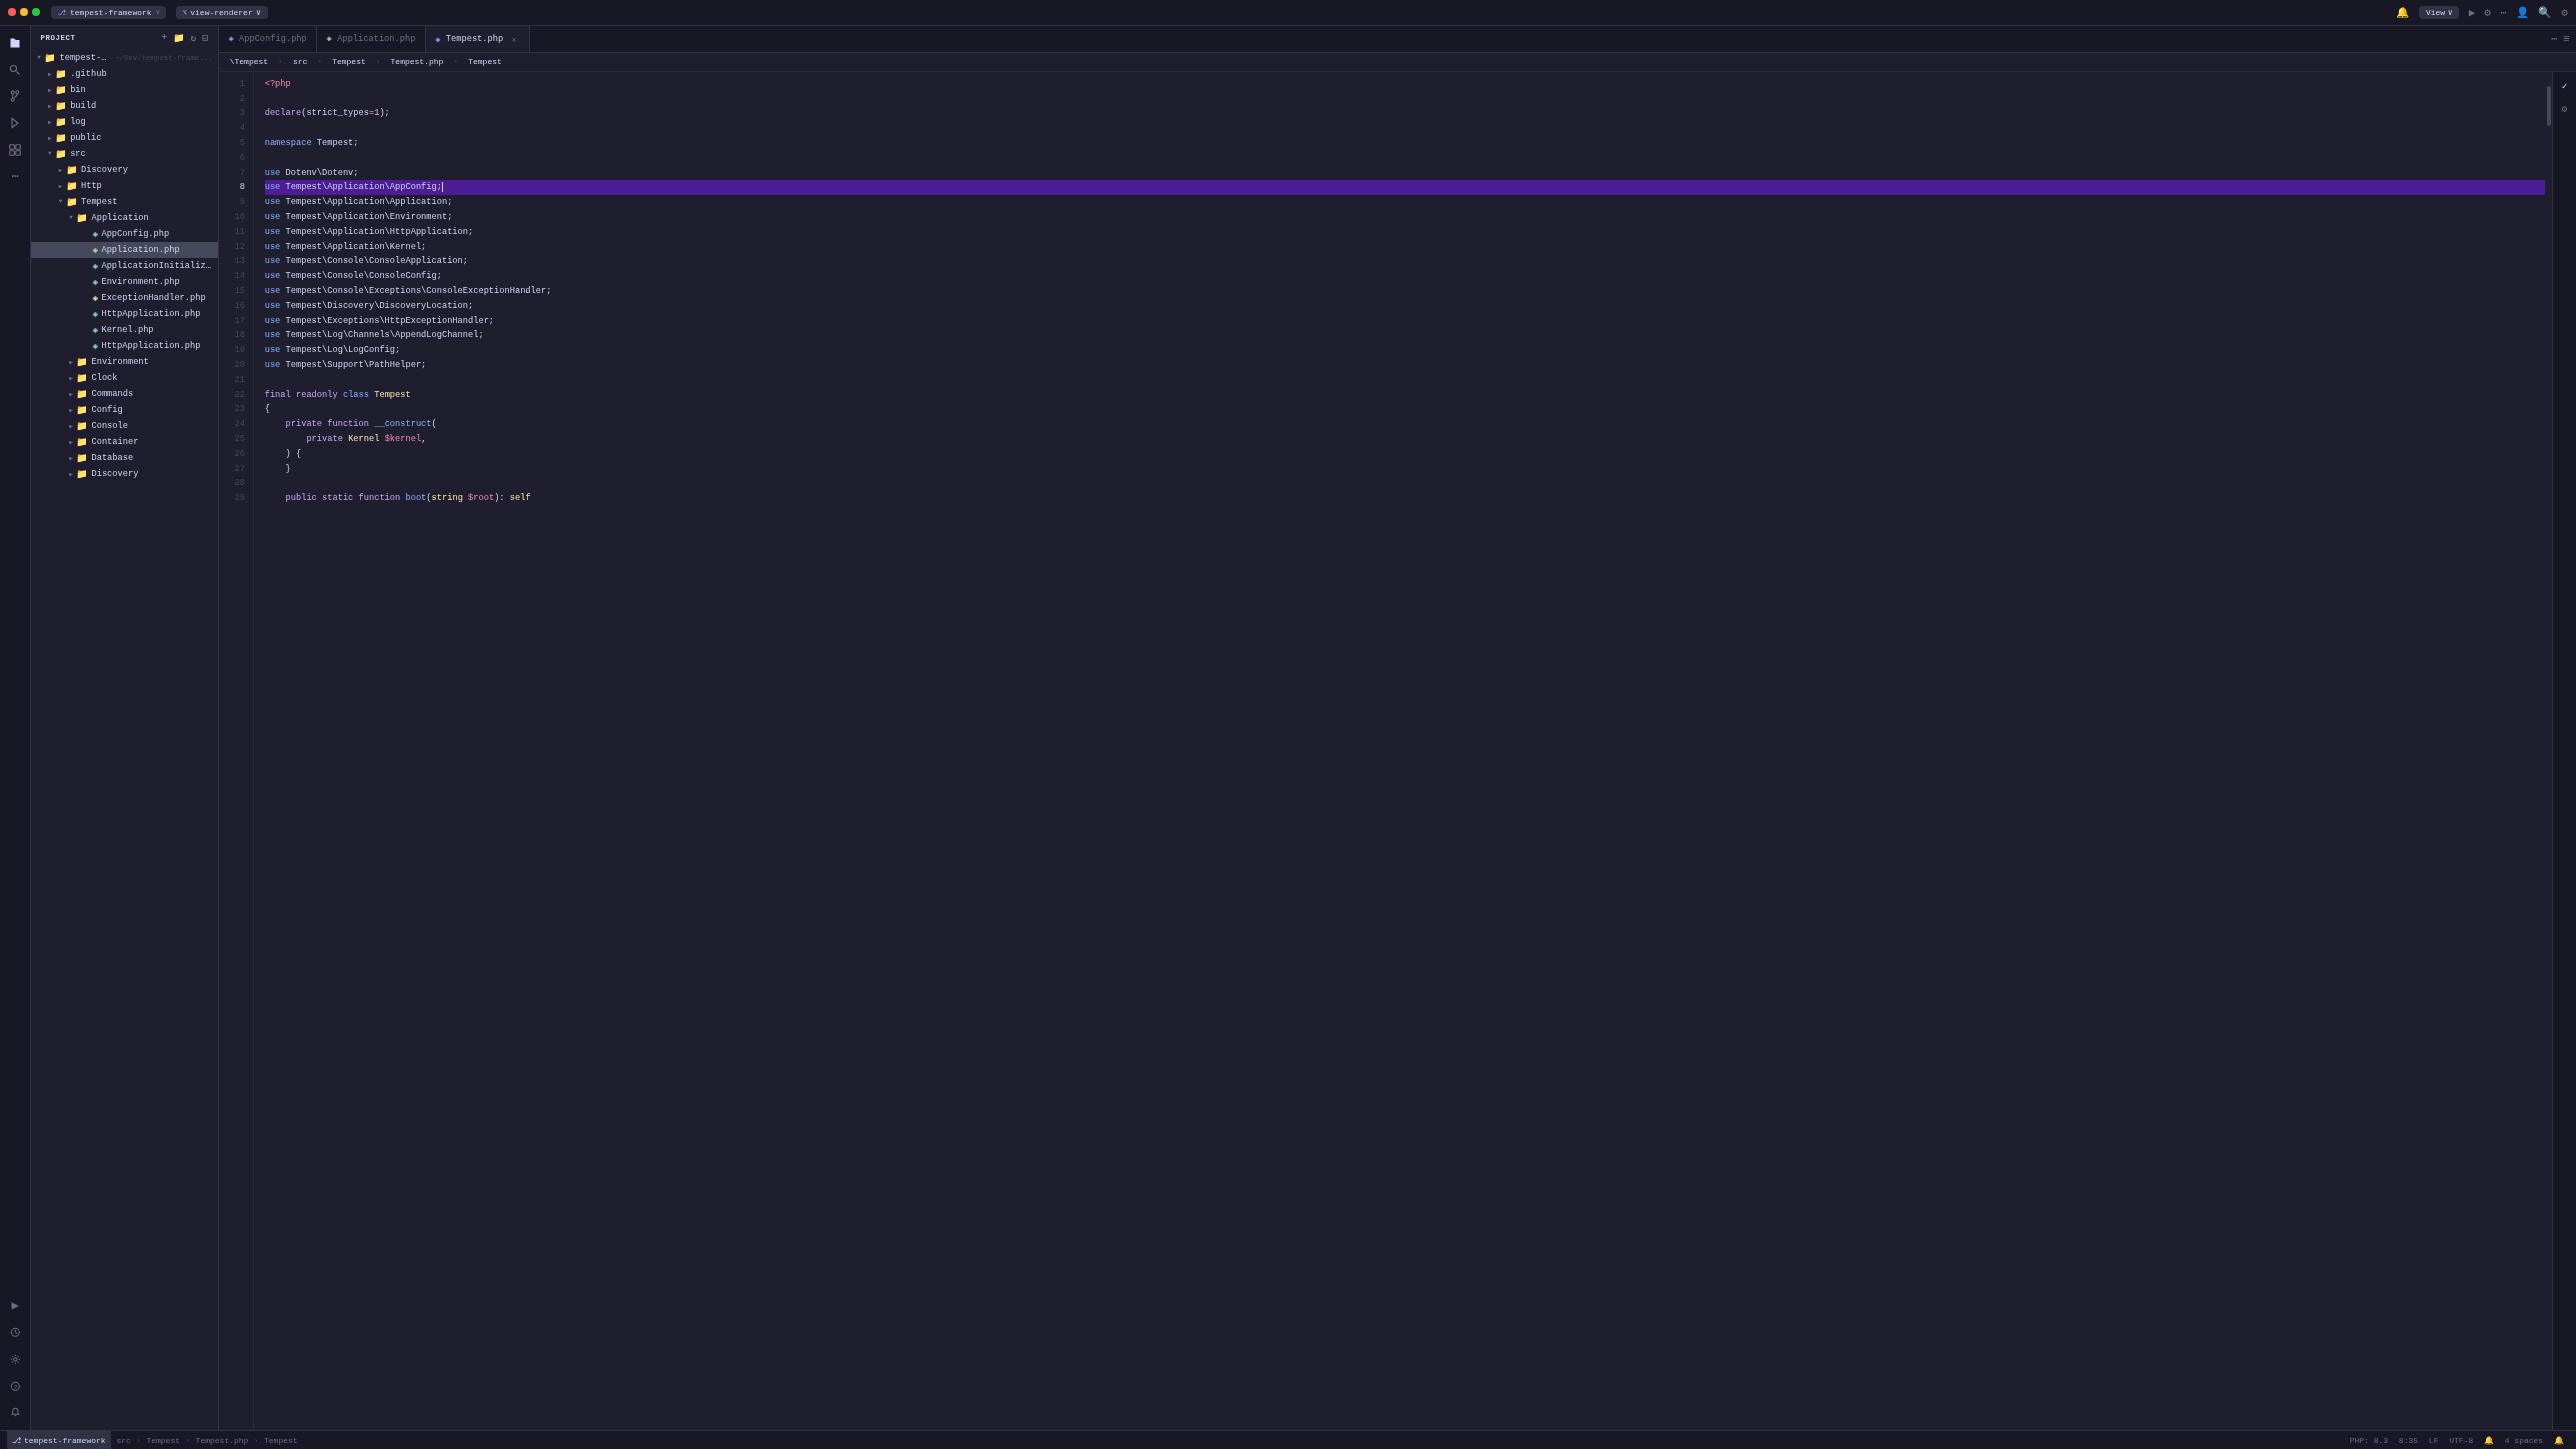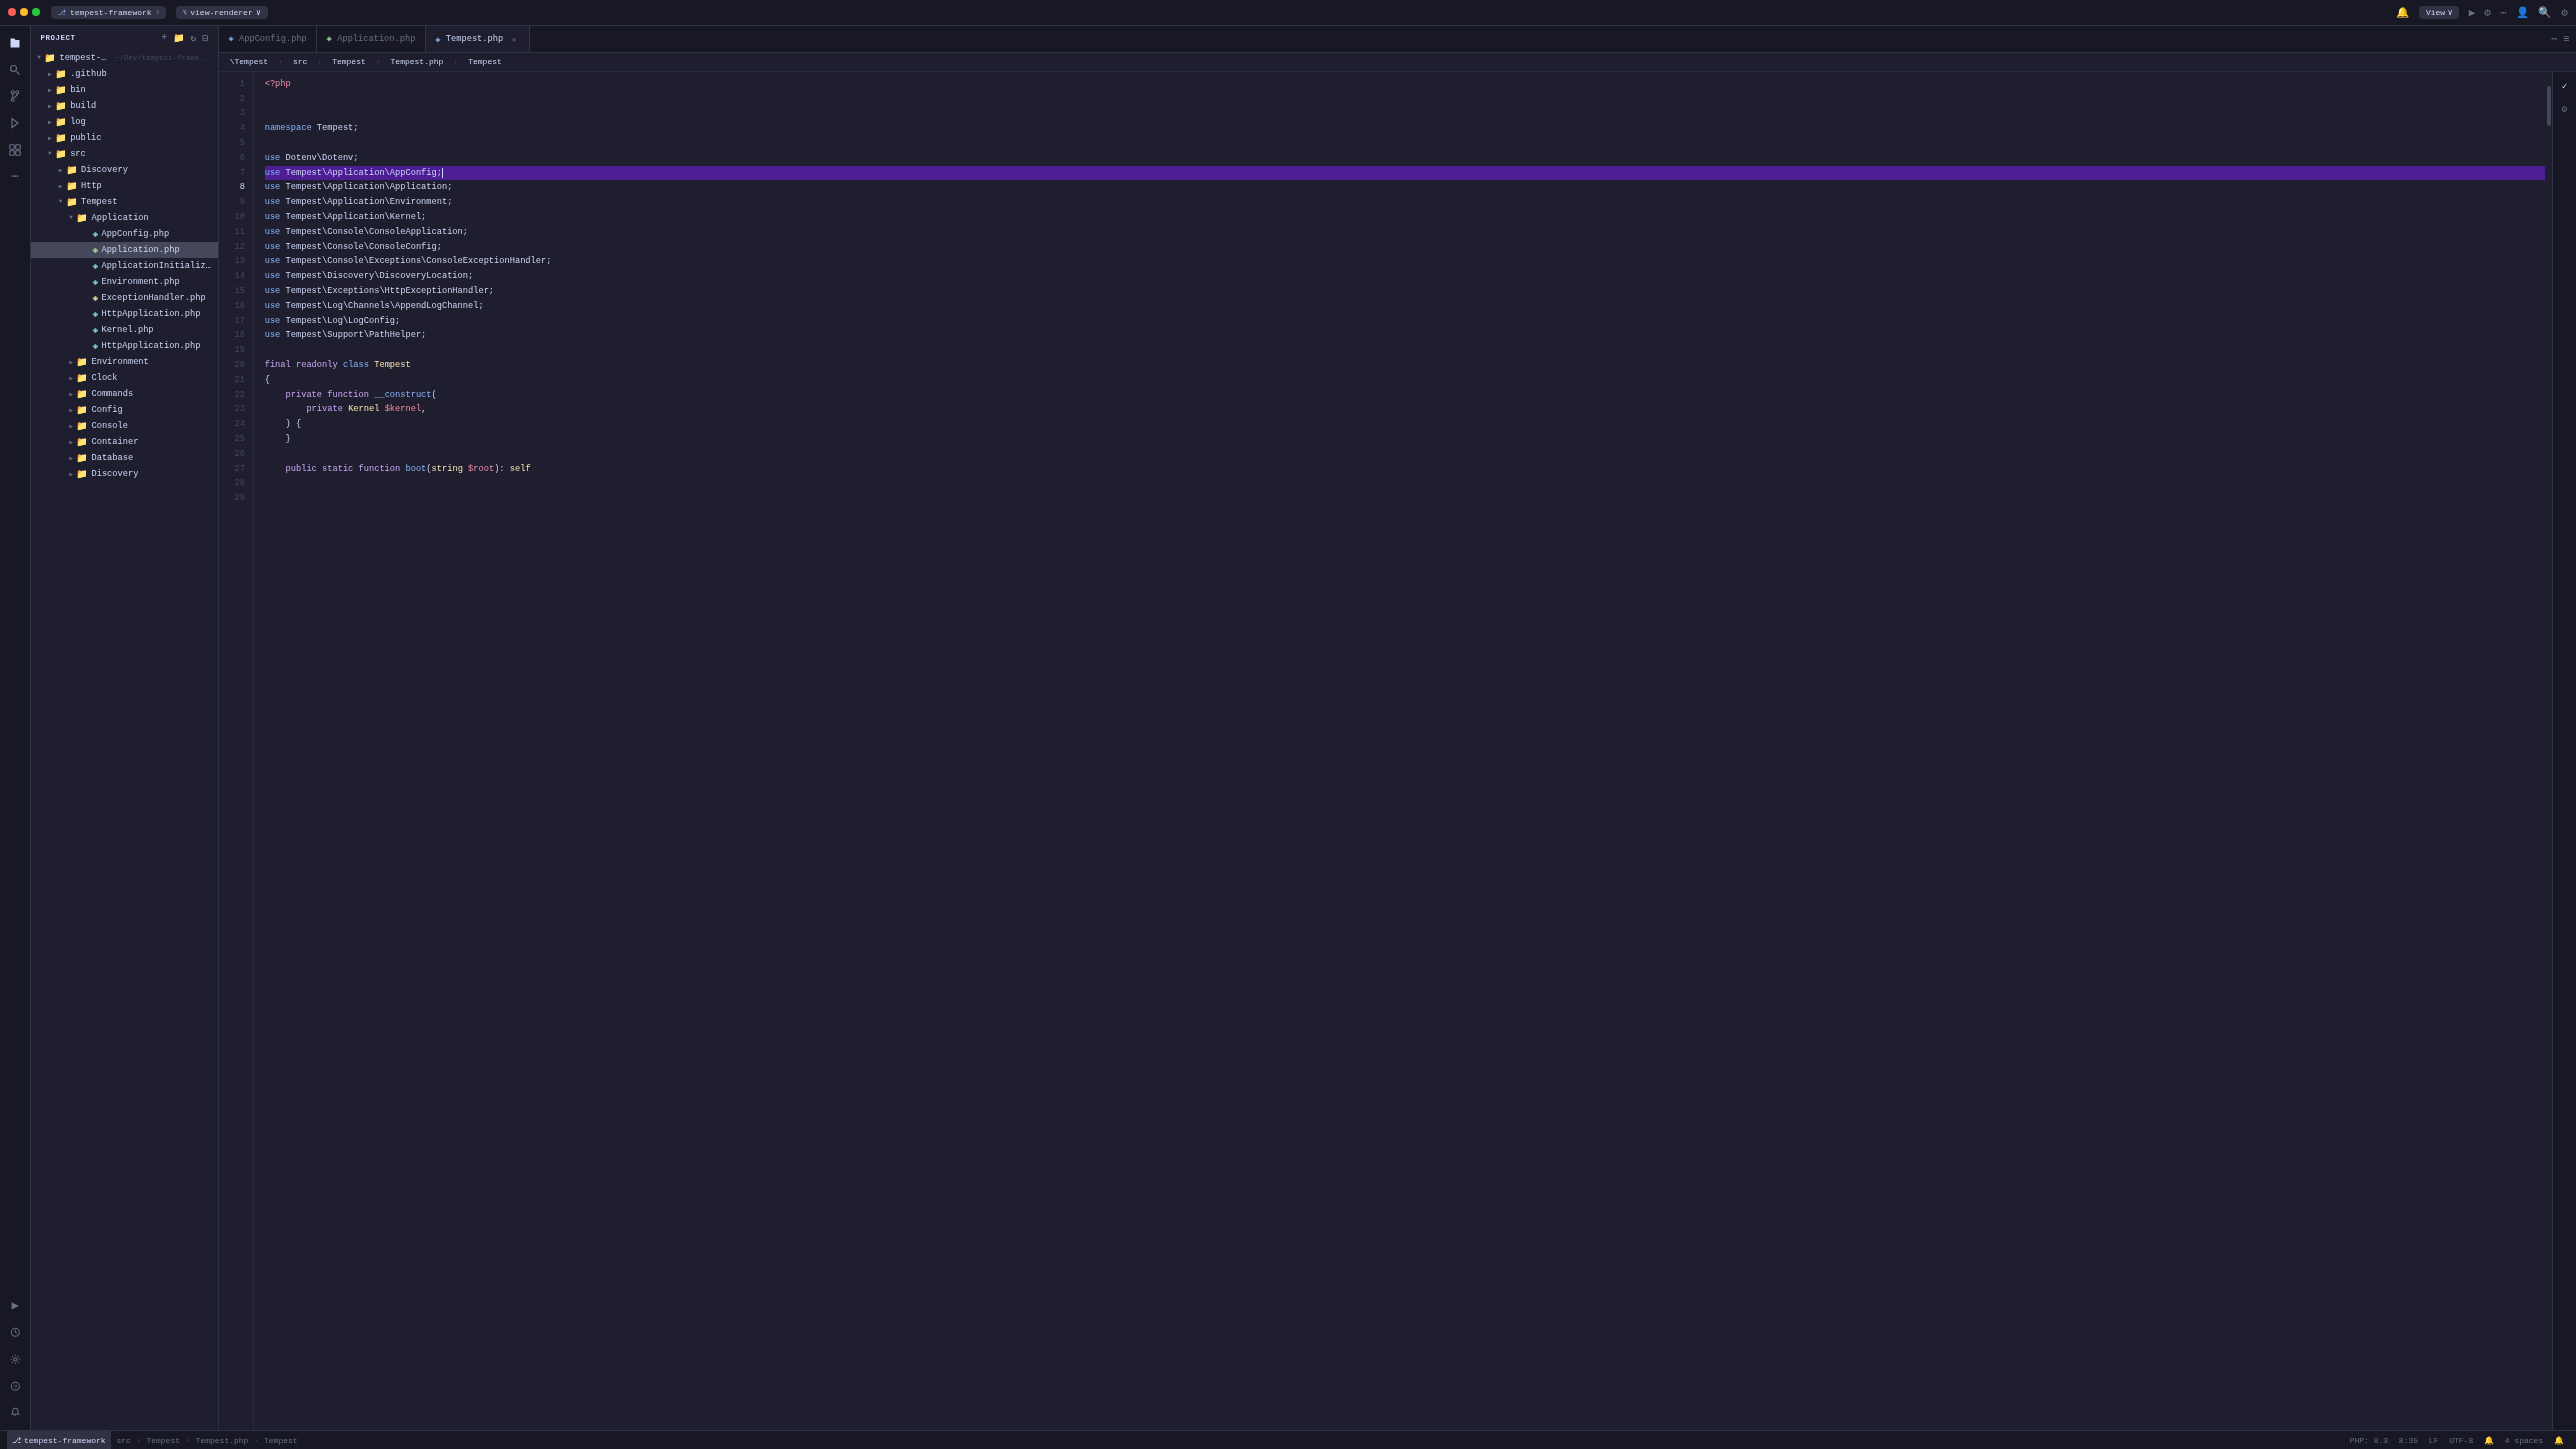--- a/index.html
+++ b/index.html
@@ -779,35 +779,37 @@
         <div class="line-num">28</div>
         <div class="line-num">29</div>
       </div>
 
       <div id="code-area">
 
         <div class="code-line"><span class="php-tag">&lt;?php</span></div>
 
         <div class="code-line"> </div>
 
+        <div class="code-line"><span class="kw">declare</span><span class="plain">(strict_types=</span><span class="num">1</span><span class="plain">);</span></div>
 
         <div class="code-line"> </div>
 
         <div class="code-line"><span class="kw2">namespace</span><span class="plain"> Tempest;</span></div>
 
         <div class="code-line"> </div>
 
         <div class="code-line"><span class="kw2">use</span><span class="plain"> Dotenv\Dotenv;</span></div>
 
         <div class="code-line highlight-line"><span class="kw2">use</span><span class="plain"> Tempest\Application\AppConfig;</span><span class="plain" style="border-left:1.3px solid #cdd6f4;"> </span></div>
 
         <div class="code-line"><span class="kw2">use</span><span class="plain"> Tempest\Application\Application;</span></div>
 
         <div class="code-line"><span class="kw2">use</span><span class="plain"> Tempest\Application\Environment;</span></div>
 
+        <div class="code-line"><span class="kw2">use</span><span class="plain"> Tempest\Application\HttpApplication;</span></div>
 
         <div class="code-line"><span class="kw2">use</span><span class="plain"> Tempest\Application\Kernel;</span></div>
 
         <div class="code-line"><span class="kw2">use</span><span class="plain"> Tempest\Console\ConsoleApplication;</span></div>
 
         <div class="code-line"><span class="kw2">use</span><span class="plain"> Tempest\Console\ConsoleConfig;</span></div>
 
         <div class="code-line"><span class="kw2">use</span><span class="plain"> Tempest\Console\Exceptions\ConsoleExceptionHandler;</span></div>
 
         <div class="code-line"><span class="kw2">use</span><span class="plain"> Tempest\Discovery\DiscoveryLocation;</span></div>

